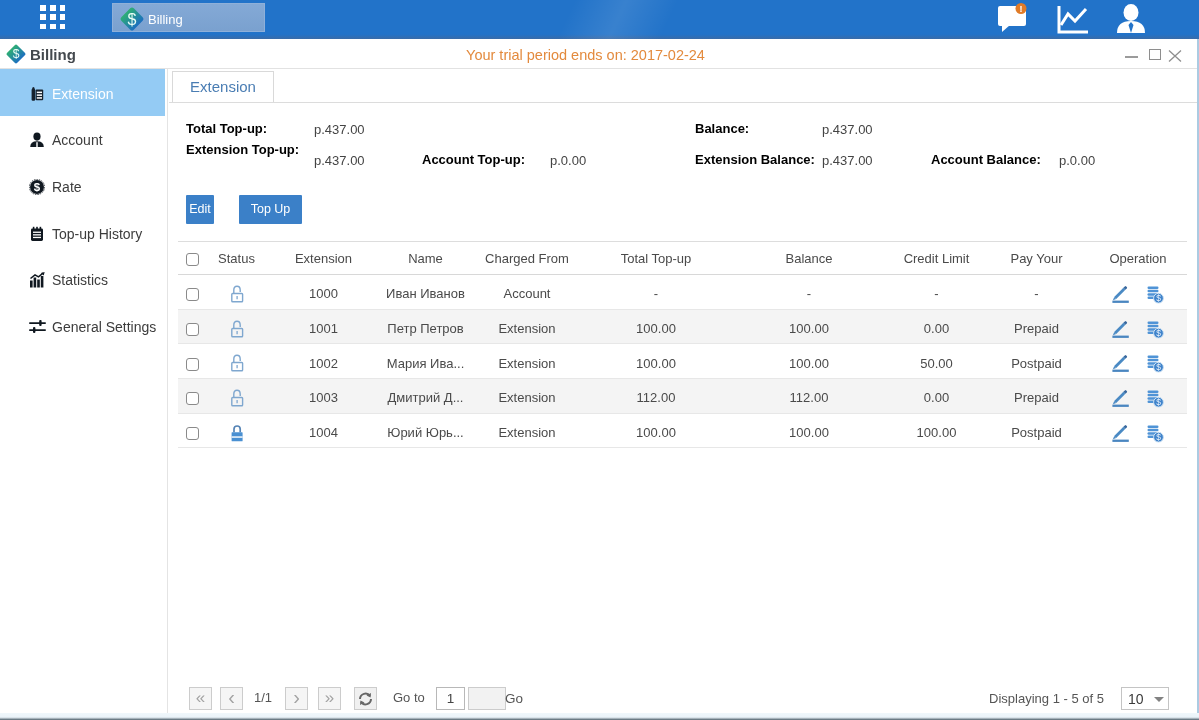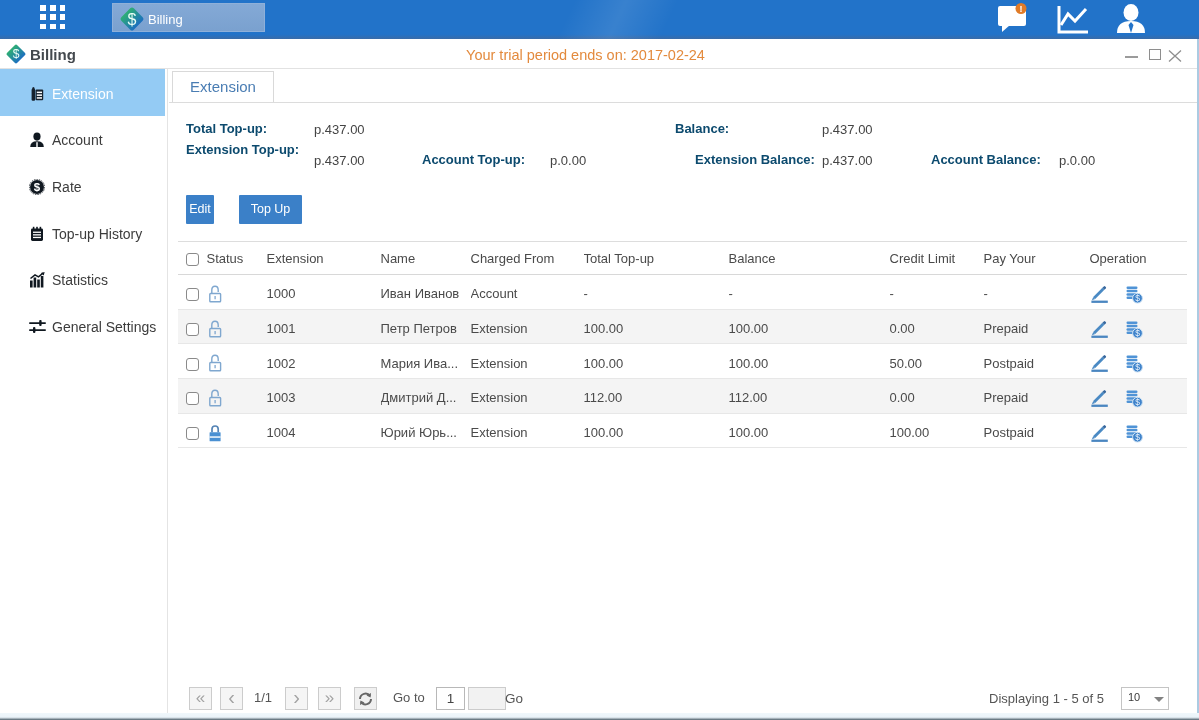--- a/index.html
+++ b/index.html
@@ -39,48 +39,48 @@
 .mi.sel { background:#94cbf4; width:165px; }
 .mi.sel .lbl { color:#fff; }
 
 
 .content { position:absolute; left:169px; top:69px; width:1030px; height:644px; background:#fff; }
 .tabline { position:absolute; left:0; top:32.5px; width:1030px; height:1px; background:#dcdcdc; }
 .tab { position:absolute; left:3px; top:2px; width:102px; height:31px; background:#fff;
   border:1px solid #d9d9d9; border-bottom:none; font-size:15px; color:#4a7db3;
   text-align:center; line-height:29px; z-index:2; }
 
-.lab { position:absolute; font-size:13px; font-weight:bold; color:#0c4a6e; }
+.lab { position:absolute; font-size:13px; font-weight:bold; color:#000000; }
 .val { position:absolute; font-size:13px; color:#444; }
 
 .btn { position:absolute; top:125.5px; height:29px; background:#3b80c8; color:#fff;
   font-size:12.5px; text-align:center; line-height:29px; border-radius:1px; }
 
 
 table { border-collapse:collapse; table-layout:fixed; position:absolute; left:8.5px; top:172px; width:1009px; }
 th { font-weight:normal; }
 th:first-child, td:first-child { padding-left:8px; }
-th, td { font-size:13px; color:#4a4a4a; text-align:left; padding:0; overflow:hidden; white-space:nowrap; }
+th, td { font-size:13px; color:#4a4a4a; text-align:center; padding:0; overflow:hidden; white-space:nowrap; }
 thead tr { height:33px; border-top:1px solid #dddddd; border-bottom:1px solid #d8d8d8; }
 tbody tr { height:34.7px; border-bottom:1px solid #e7e7e7; }
 tbody td { padding-top:4px; }
 tbody tr.alt { background:#f4f4f4; }
 .cb { display:inline-block; width:13px; height:13px; border:1px solid #8a8a8a; border-radius:3px; background:#fff; vertical-align:middle; }
 
 
 .pager { position:absolute; left:0; top:618px; width:1030px; height:25px; font-size:13px; color:#555; }
 .pbtn { position:absolute; width:23px; height:23px; background:#f5f5f5; border:1px solid #cccccc; color:#a3a3a3;
   text-align:center; line-height:20px; font-size:17px; }
 .goto-in { position:absolute; left:267px; top:0; width:29px; height:23px; border:1px solid #b8b8b8; background:#fff;
   font-size:13.5px; color:#444; text-align:center; line-height:21px; }
 .gobtn { position:absolute; left:299px; top:0; width:23px; height:23px; background:#f2f2f2; border:1px solid #cccccc;
   color:#555; font-size:13.5px; text-align:center; line-height:21px; }
 .disp { position:absolute; right:95px; top:4px; font-size:13px; color:#555; }
 .psel { position:absolute; right:30px; top:0; width:48px; height:23px; border:1px solid #c4c4c4; background:#fff; }
-.psel .n { position:absolute; left:6px; top:3px; font-size:11px; color:#3a3a3a; }
+.psel .n { position:absolute; left:6px; top:3px; font-size:14px; color:#3a3a3a; }
 .psel .tri { position:absolute; right:4px; top:8.5px; width:0; height:0;
   border-left:5.3px solid transparent; border-right:5.3px solid transparent; border-top:5.6px solid #828282; }
 
 
 .bstrip { position:absolute; left:0; top:713px; width:1199px; height:7px;
   background:linear-gradient(180deg,#f0f7fb 0%, #eaf3f9 60%, #a8b4bc 78%, #4e5f6a 100%); }
 .rframe { position:absolute; right:0; top:39px; width:2px; height:681px; background:#abcbe2; }
 </style>
 </head>
 <body>
@@ -212,21 +212,21 @@
       <div class="lbl">General Settings</div>
     </div>
   </div>
 
   <div class="content">
     <div class="tabline"></div>
     <div class="tab">Extension</div>
 
     <div class="lab" style="left:17px; top:52px">Total Top-up:</div>
     <div class="val" style="left:145px; top:52.5px">p.437.00</div>
-    <div class="lab" style="left:506px; top:52px">Balance:</div>
+    <div class="lab" style="left:526px; top:52px">Balance:</div>
     <div class="val" style="left:653px; top:52.5px">p.437.00</div>
 
     <div class="lab" style="left:17px; top:73px">Extension Top-up:</div>
     <div class="val" style="left:145px; top:83.5px">p.437.00</div>
     <div class="lab" style="left:253px; top:83px">Account Top-up:</div>
     <div class="val" style="left:381px; top:83.5px">p.0.00</div>
     <div class="lab" style="left:526px; top:83px">Extension Balance:</div>
     <div class="val" style="left:653px; top:83.5px">p.437.00</div>
     <div class="lab" style="left:762px; top:83px">Account Balance:</div>
     <div class="val" style="left:890px; top:83.5px">p.0.00</div>

